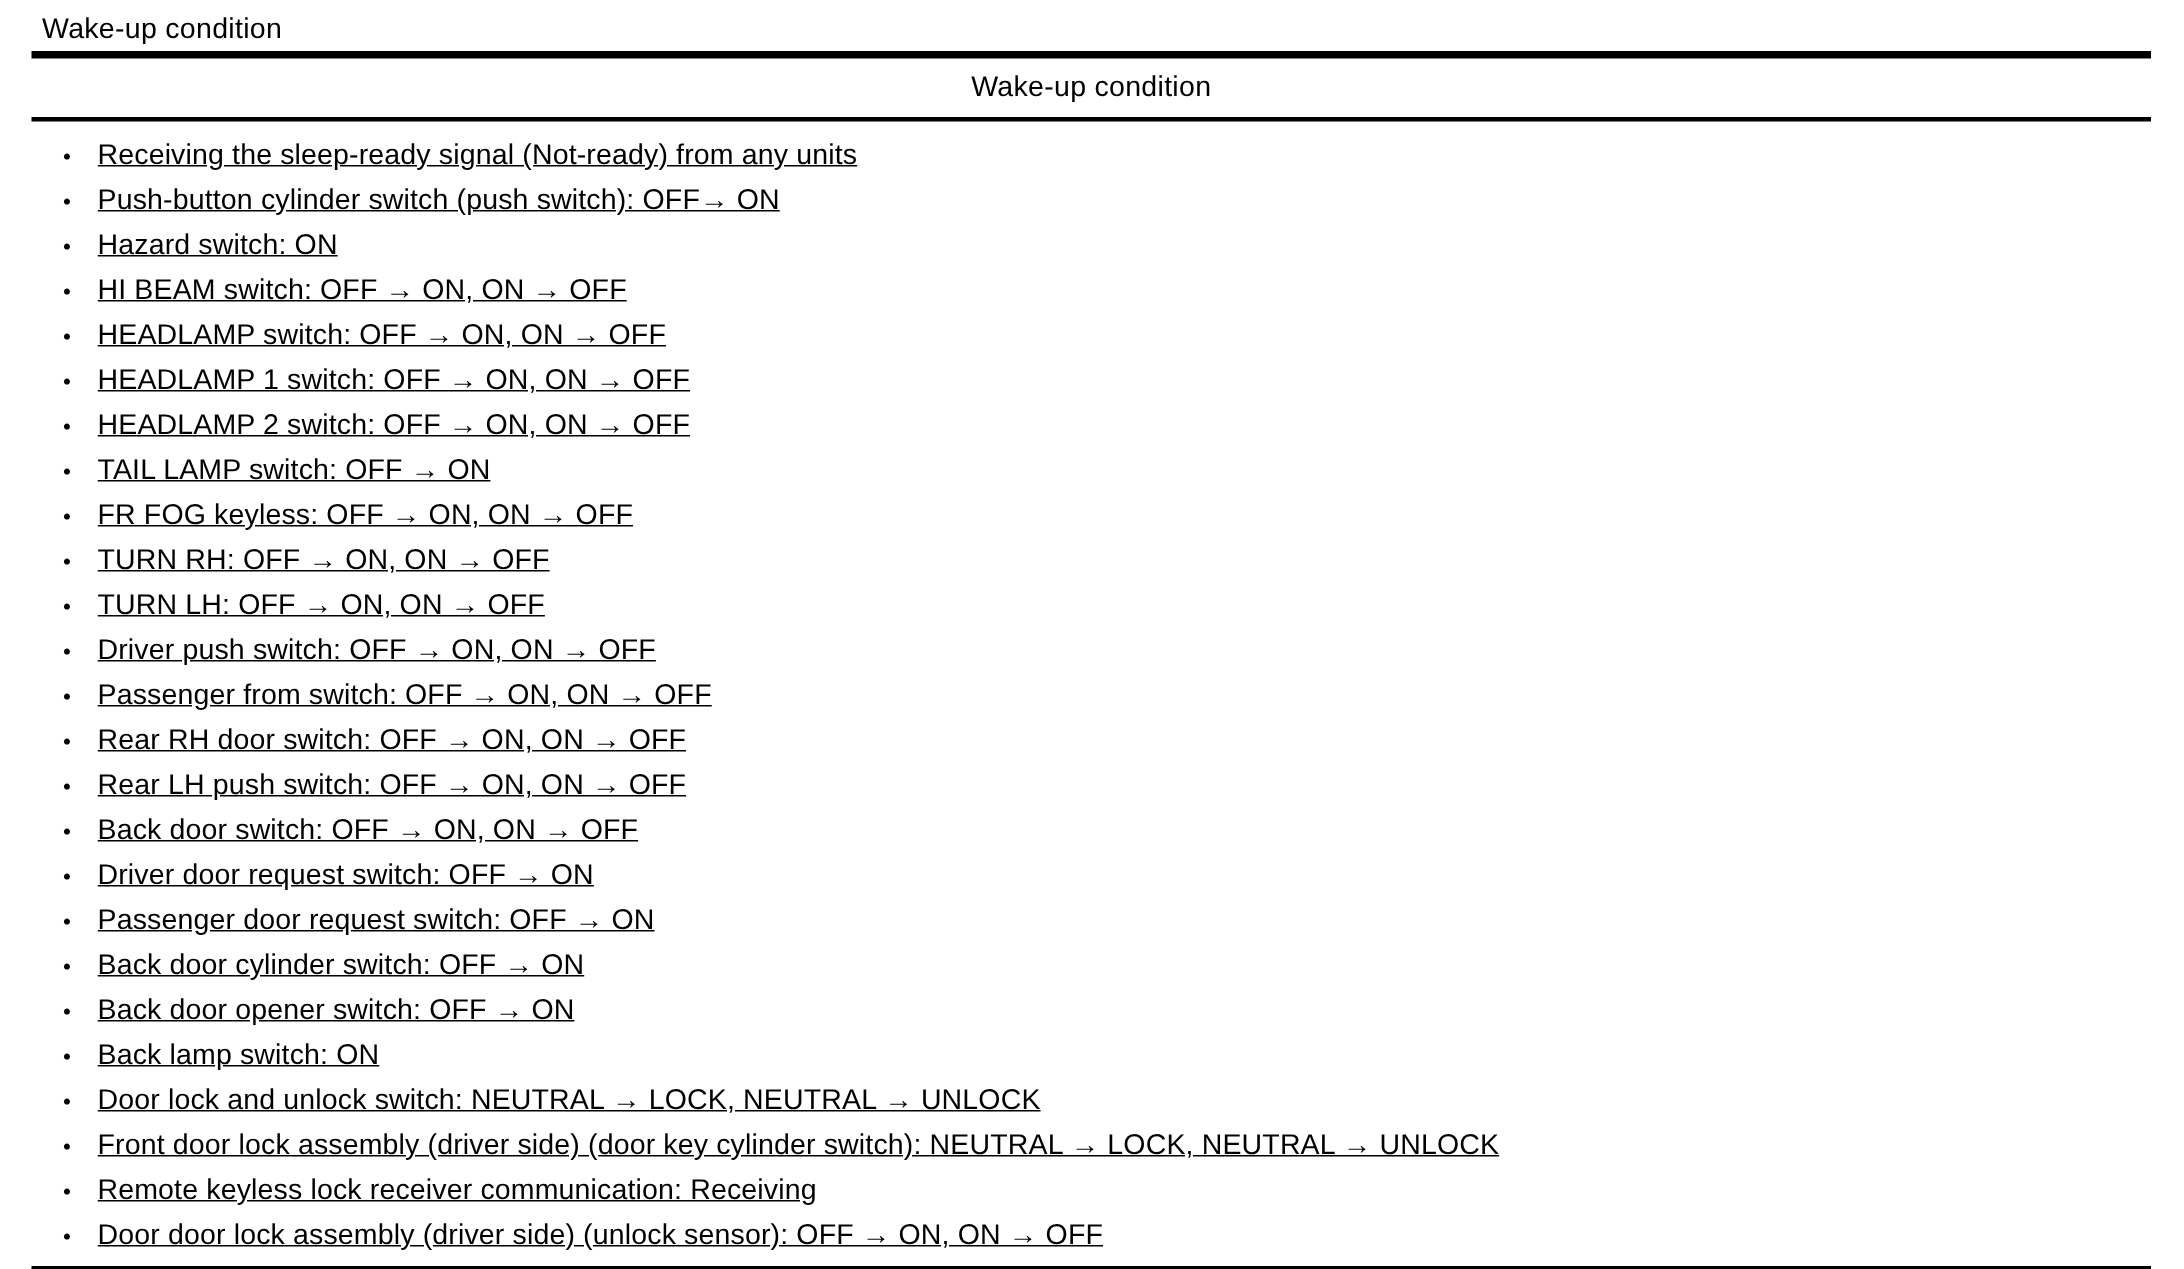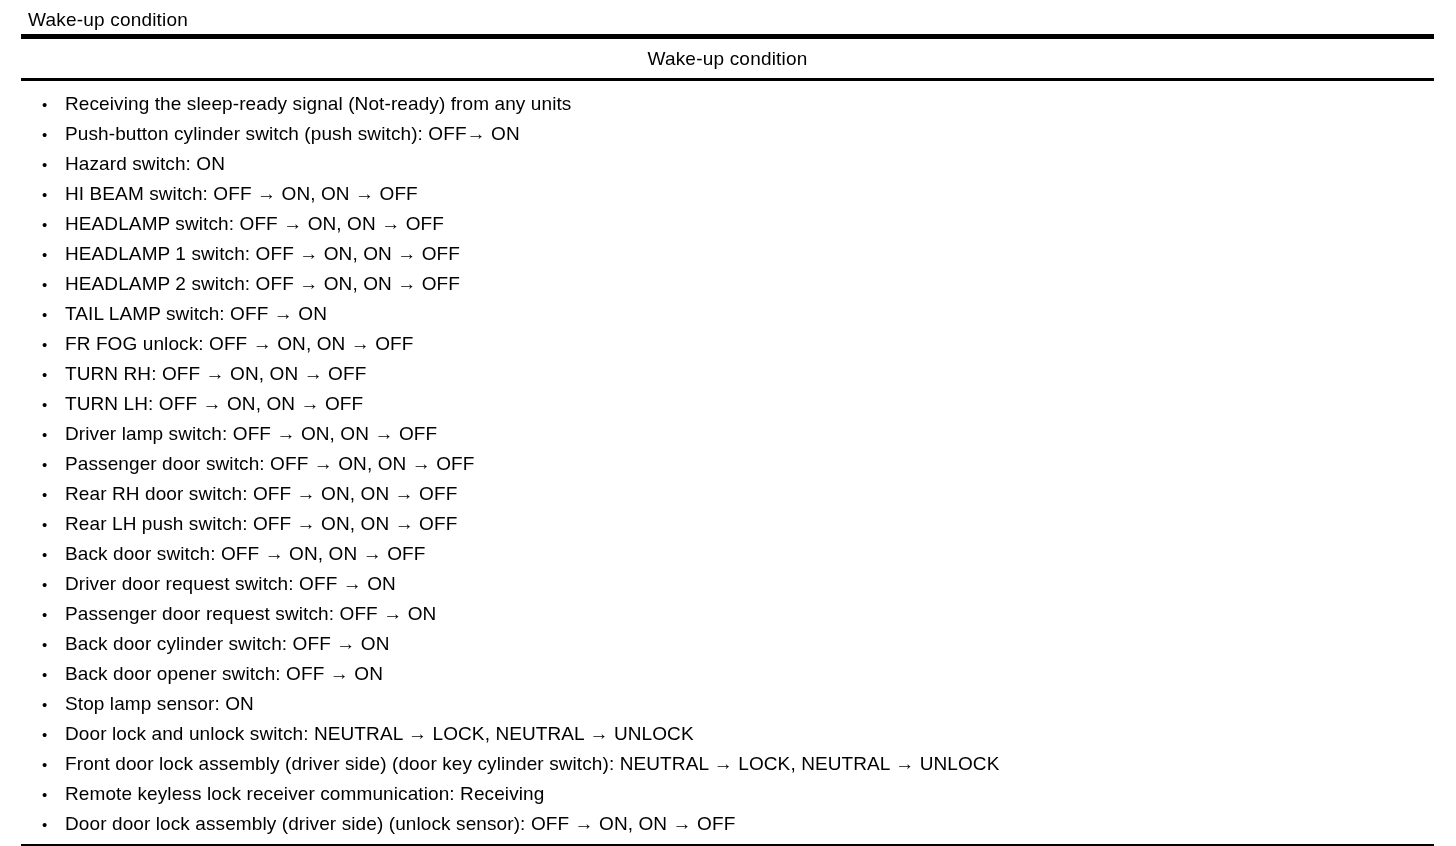--- a/index.html
+++ b/index.html
@@ -56,20 +56,21 @@
   ul.conditions .bullet {
     flex: 0 0 23px;
     width: 23px;
     font-size: 15px;
     text-align: left;
     padding-left: 2px;
   }
   ul.conditions .item-text {
     flex: 1 1 auto;
     overflow: hidden;
+    text-decoration: underline;
   }
 </style>
 </head>
 <body>
 
 <div class="page">
 
   <div class="doc-title">Wake-up condition</div>
 
   <div class="cond-table">
@@ -113,41 +114,41 @@
           <span class="item-text">HEADLAMP 2 switch: OFF → ON, ON → OFF</span>
         </li>
 
         <li>
           <span class="bullet">•</span>
           <span class="item-text">TAIL LAMP switch: OFF → ON</span>
         </li>
 
         <li>
           <span class="bullet">•</span>
-          <span class="item-text">FR FOG unlock: OFF → ON, ON → OFF</span>
+          <span class="item-text">FR FOG keyless: OFF → ON, ON → OFF</span>
         </li>
 
         <li>
           <span class="bullet">•</span>
           <span class="item-text">TURN RH: OFF → ON, ON → OFF</span>
         </li>
 
         <li>
           <span class="bullet">•</span>
           <span class="item-text">TURN LH: OFF → ON, ON → OFF</span>
         </li>
 
         <li>
           <span class="bullet">•</span>
-          <span class="item-text">Driver lamp switch: OFF → ON, ON → OFF</span>
-        </li>
-
-        <li>
-          <span class="bullet">•</span>
-          <span class="item-text">Passenger door switch: OFF → ON, ON → OFF</span>
+          <span class="item-text">Driver push switch: OFF → ON, ON → OFF</span>
+        </li>
+
+        <li>
+          <span class="bullet">•</span>
+          <span class="item-text">Passenger from switch: OFF → ON, ON → OFF</span>
         </li>
 
         <li>
           <span class="bullet">•</span>
           <span class="item-text">Rear RH door switch: OFF → ON, ON → OFF</span>
         </li>
 
         <li>
           <span class="bullet">•</span>
           <span class="item-text">Rear LH push switch: OFF → ON, ON → OFF</span>
@@ -173,21 +174,21 @@
           <span class="item-text">Back door cylinder switch: OFF → ON</span>
         </li>
 
         <li>
           <span class="bullet">•</span>
           <span class="item-text">Back door opener switch: OFF → ON</span>
         </li>
 
         <li>
           <span class="bullet">•</span>
-          <span class="item-text">Stop lamp sensor: ON</span>
+          <span class="item-text">Back lamp switch: ON</span>
         </li>
 
         <li>
           <span class="bullet">•</span>
           <span class="item-text">Door lock and unlock switch: NEUTRAL → LOCK, NEUTRAL → UNLOCK</span>
         </li>
 
         <li>
           <span class="bullet">•</span>
           <span class="item-text">Front door lock assembly (driver side) (door key cylinder switch): NEUTRAL → LOCK, NEUTRAL → UNLOCK</span>

